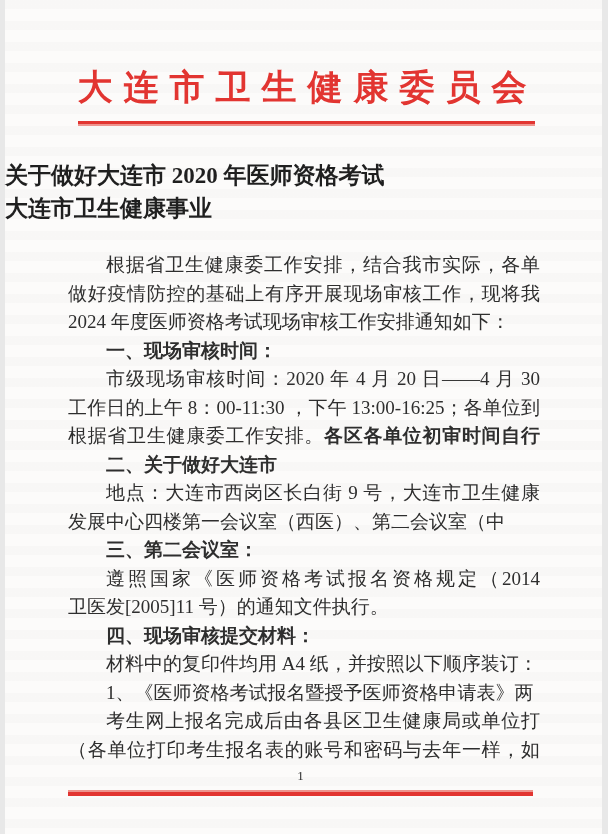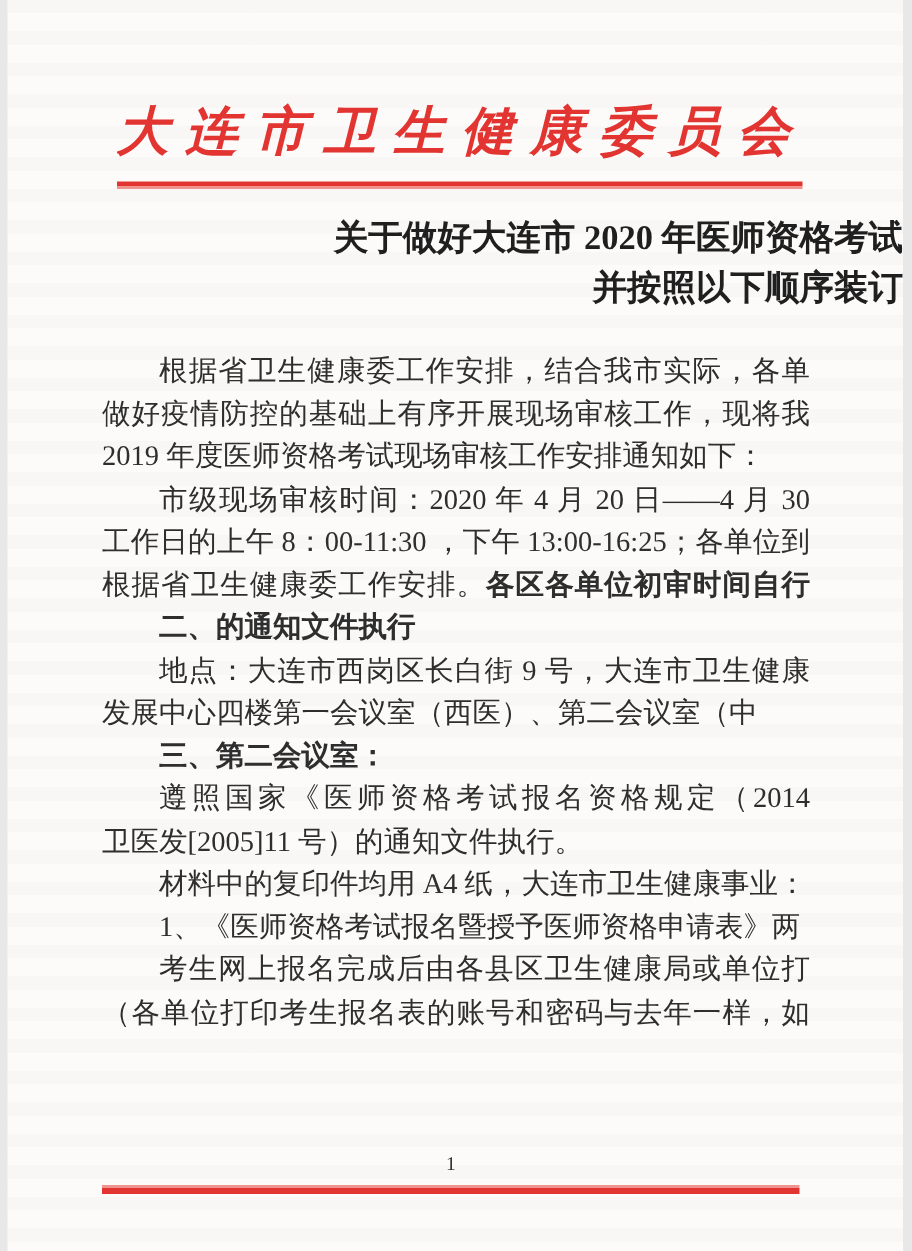--- a/index.html
+++ b/index.html
@@ -23,33 +23,32 @@
     padding-top: 66px;
     height: 110px;
     text-align: center;
     font-family: "Liberation Serif", serif;
     font-weight: bold;
     font-size: 35px;
     line-height: 44px;
     letter-spacing: 11px;
     text-indent: 8px;
     color: var(--accent-red, #e23531);
-    font-style: italic;
   }
   .header-rule {
     margin: 11px 0 0 73px;
     width: 457px;
     height: 2px;
     background: #fff;
     border-top: 3px solid var(--accent-red, #e23531);
     border-bottom: 2px solid var(--accent-red-light, #ee938d);
   }
   .doc-title {
-    margin-top: 16px;
-    text-align: right;
+    margin-top: 33px;
+    text-align: left;
     font-family: "Liberation Serif", serif;
     font-weight: bold;
     font-size: 23px;
     line-height: 33px;
     color: var(--title-text, #1f1f1f);
   }
   .doc-title .title-line { display: block; }
   .body-text {
     margin: 26px 62px 0 63px;
     font-size: 19px;
@@ -90,37 +89,39 @@
 <body>
 
 <div class="page">
 
   <div class="org-name">大连市卫生健康委员会</div>
 
   <div class="header-rule"></div>
 
   <h1 class="doc-title">
     <span class="title-line">关于做好大连市 2020 年医师资格考试</span>
-    <span class="title-line">并按照以下顺序装订</span>
+    <span class="title-line">大连市卫生健康事业</span>
   </h1>
 
   <div class="body-text">
       <div class="body-line indent fill"><span class="seg">根据省卫生健康委工作安排，结合我市实际，各单位在</span></div>
       <div class="body-line fill"><span class="seg">做好疫情防控的基础上有序开展现场审核工作，现将我市</span></div>
-      <div class="body-line"><span class="seg">2019 年度医师资格考试现场审核工作安排通知如下：</span></div>
+      <div class="body-line"><span class="seg">2024 年度医师资格考试现场审核工作安排通知如下：</span></div>
+      <div class="body-line indent"><span class="seg bold">一、现场审核时间：</span></div>
       <div class="body-line indent fill"><span class="seg">市级现场审核时间：2020 年 4 月 20 日——4 月 30 日，</span></div>
       <div class="body-line fill"><span class="seg">工作日的上午 8：00-11:30 ，下午 13:00-16:25；各单位到</span></div>
       <div class="body-line fill"><span class="seg">根据省卫生健康委工作安排。</span><span class="seg bold">各区各单位初审时间自行安排。</span></div>
-      <div class="body-line indent"><span class="seg bold">二、的通知文件执行</span></div>
+      <div class="body-line indent"><span class="seg bold">二、关于做好大连市</span></div>
       <div class="body-line indent fill"><span class="seg">地点：大连市西岗区长白街 9 号，大连市卫生健康事业</span></div>
       <div class="body-line"><span class="seg">发展中心四楼第一会议室（西医）、第二会议室（中医）。</span></div>
       <div class="body-line indent"><span class="seg bold">三、第二会议室：</span></div>
       <div class="body-line indent fill"><span class="seg">遵照国家《医师资格考试报名资格规定（2014 版）》（国</span></div>
       <div class="body-line"><span class="seg">卫医发[2005]11 号）的通知文件执行。</span></div>
-      <div class="body-line indent"><span class="seg">材料中的复印件均用 A4 纸，大连市卫生健康事业：</span></div>
+      <div class="body-line indent"><span class="seg bold">四、现场审核提交材料：</span></div>
+      <div class="body-line indent"><span class="seg">材料中的复印件均用 A4 纸，并按照以下顺序装订：</span></div>
       <div class="body-line indent"><span class="seg">1、《医师资格考试报名暨授予医师资格申请表》两份</span></div>
       <div class="body-line indent fill"><span class="seg">考生网上报名完成后由各县区卫生健康局或单位打印</span></div>
       <div class="body-line fill"><span class="seg">（各单位打印考生报名表的账号和密码与去年一样，如有忘</span></div>
     </div>
 
   <div class="page-number">1</div>
 
   <div class="footer-rule"></div>
 
 </div>

